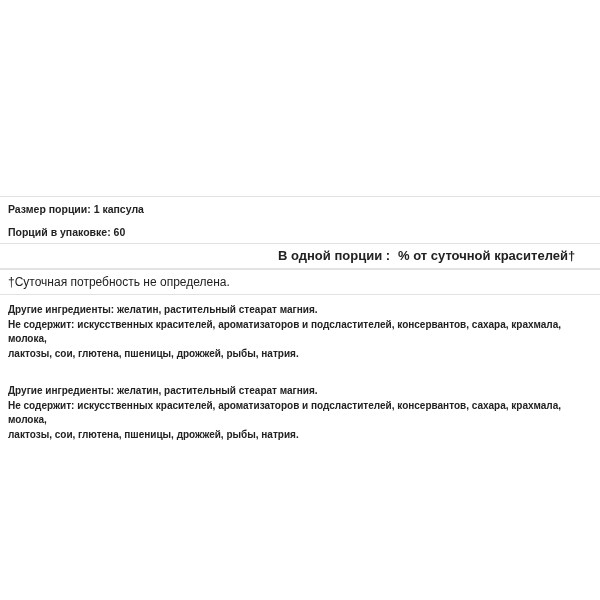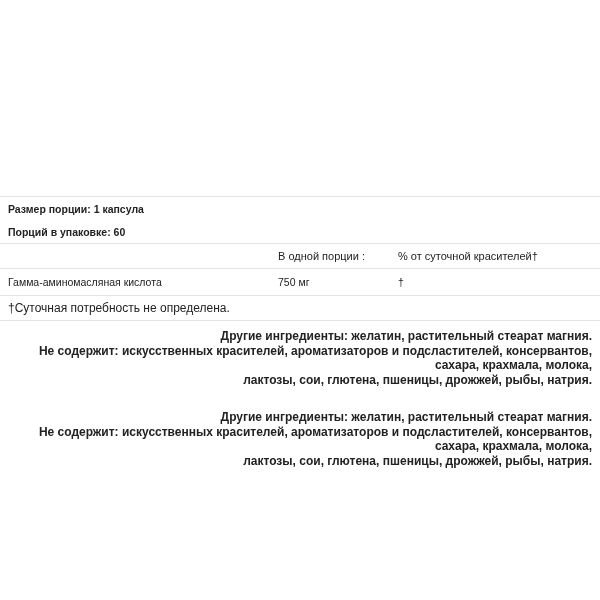--- a/index.html
+++ b/index.html
@@ -51,38 +51,37 @@
   .serving-line {
     padding: 5px 8px 3px 8px;
     font-size: 10.5px;
     font-weight: bold;
     line-height: 15px;
   }
 
   .headrow {
     display: flex;
     padding: 5px 8px 5px 8px;
-    font-size: 11px;
-    font-weight: normal;
+    font-size: 13px;
+    font-weight: bold;
     line-height: 14px;
   }
 
   .footnote {
     padding: 5px 8px 5px 8px;
     font-size: 12px;
     font-weight: normal;
     line-height: 14px;
   }
 
   .ingredients-block {
     padding: 8px 8px 6px 8px;
-    font-size: 12px;
+    font-size: 10px;
     font-weight: bold;
     line-height: 14.5px;
-    text-align: right;
   }
   .ingredients-block p {
     margin: 0;
   }
   .spacer-block {
     height: 9px;
   }
 </style>
 </head>
 <body>
@@ -98,25 +97,20 @@
   <div class="rule"></div>
 
   <div class="headrow">
     <span class="col-name"></span>
     <span class="col-amount">В одной порции :</span>
     <span class="col-dv">% от суточной красителей†</span>
   </div>
 
   <div class="rule"></div>
 
-  <div class="row">
-    <span class="col-name">Гамма-аминомасляная кислота</span>
-    <span class="col-amount">750 мг</span>
-    <span class="col-dv">†</span>
-  </div>
 
   <div class="rule"></div>
 
   <div class="footnote">†Суточная потребность не определена.</div>
 
   <div class="rule"></div>
 
   <div class="ingredients-block">
     <p>Другие ингредиенты: желатин, растительный стеарат магния.</p>
     <p>Не содержит: искусственных красителей, ароматизаторов и подсластителей, консервантов, сахара, крахмала, молока,</p>

